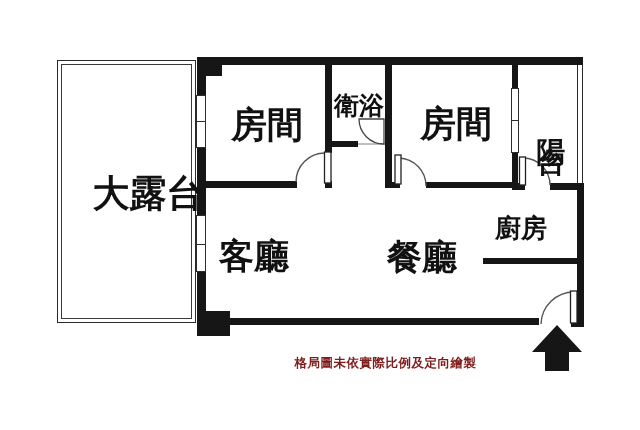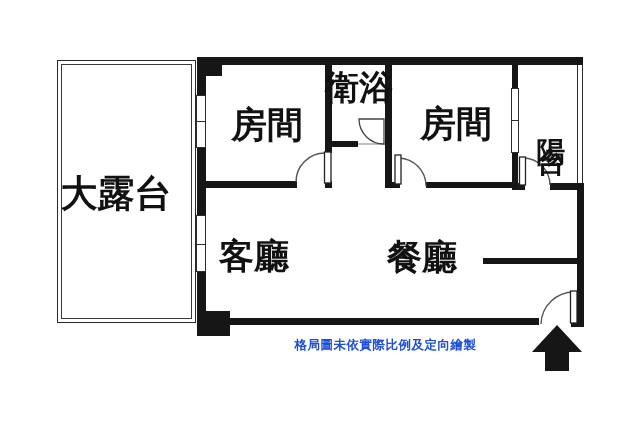--- a/index.html
+++ b/index.html
@@ -10,22 +10,22 @@
   .wall{position:absolute;background:#161616;}
   .thinrect{position:absolute;background:#fff;}
   .win{position:absolute;background:#fff;border:1px solid #2c2c2c;box-sizing:border-box;}
   .win .tick{position:absolute;left:0;right:0;height:1px;background:#2c2c2c;}
   .label{
     position:absolute;transform:translate(-50%,-50%);
     font-weight:600;white-space:nowrap;color:#111;line-height:1;
   }
   .label.vert{writing-mode:vertical-rl;letter-spacing:6px;}
   #disclaimer{
-    position:absolute;left:283px;top:338px;width:205px;text-align:center;
-    font-size:12.5px;font-weight:700;color:#1d4ed8;line-height:15px;
+    position:absolute;left:283px;top:356px;width:205px;text-align:center;
+    font-size:12.5px;font-weight:700;color:#7f1d1d;line-height:15px;
     letter-spacing:0.5px;
   }
   svg{position:absolute;left:0;top:0;}
 </style>
 </head>
 <body>
 
 <div id="stage">
 
   <div class="thinrect" style="left:57px;top:60px;width:139px;height:263px;border:1.5px solid #2a2a2a;box-sizing:border-box;"></div>
@@ -83,25 +83,26 @@
 
     <path d="M523,158 A27 27 0 0 1 550,185" fill="none" stroke="#555" stroke-width="1.4"></path>
     <rect x="519.5" y="157" width="6" height="28" fill="#fff" stroke="#222" stroke-width="1.3"></rect>
 
     <path d="M574,292 A33 33 0 0 0 541,324" fill="none" stroke="#555" stroke-width="1.4"></path>
     <rect x="570.5" y="291" width="6.5" height="32" fill="#fff" stroke="#222" stroke-width="1.3"></rect>
 
     <polygon points="557,325 532,352 545,352 545,371 569,371 569,352 582,352" fill="#161616"></polygon>
   </svg>
 
-  <div class="label" style="left:116px;top:193px;font-size:37px;">大露台</div>
+  <div class="label" style="left:148px;top:193px;font-size:37px;">大露台</div>
   <div class="label" style="left:267px;top:125px;font-size:36px;">房間</div>
-  <div class="label" style="left:359px;top:87px;font-size:34px;">衛浴</div>
+  <div class="label" style="left:359px;top:105px;font-size:25px;">衛浴</div>
   <div class="label" style="left:456px;top:124px;font-size:36px;">房間</div>
   <div class="label vert" style="left:551px;top:123px;font-size:29px;">陽台</div>
   <div class="label" style="left:422px;top:256px;font-size:35px;">餐廳</div>
   <div class="label" style="left:254px;top:255px;font-size:35px;">客廳</div>
+  <div class="label" style="left:521px;top:228px;font-size:26px;">廚房</div>
 
   <div id="disclaimer">
     <div>格局圖未依實際比例及定向繪製</div>
   </div>
 
 </div>
 
 </body></html>

